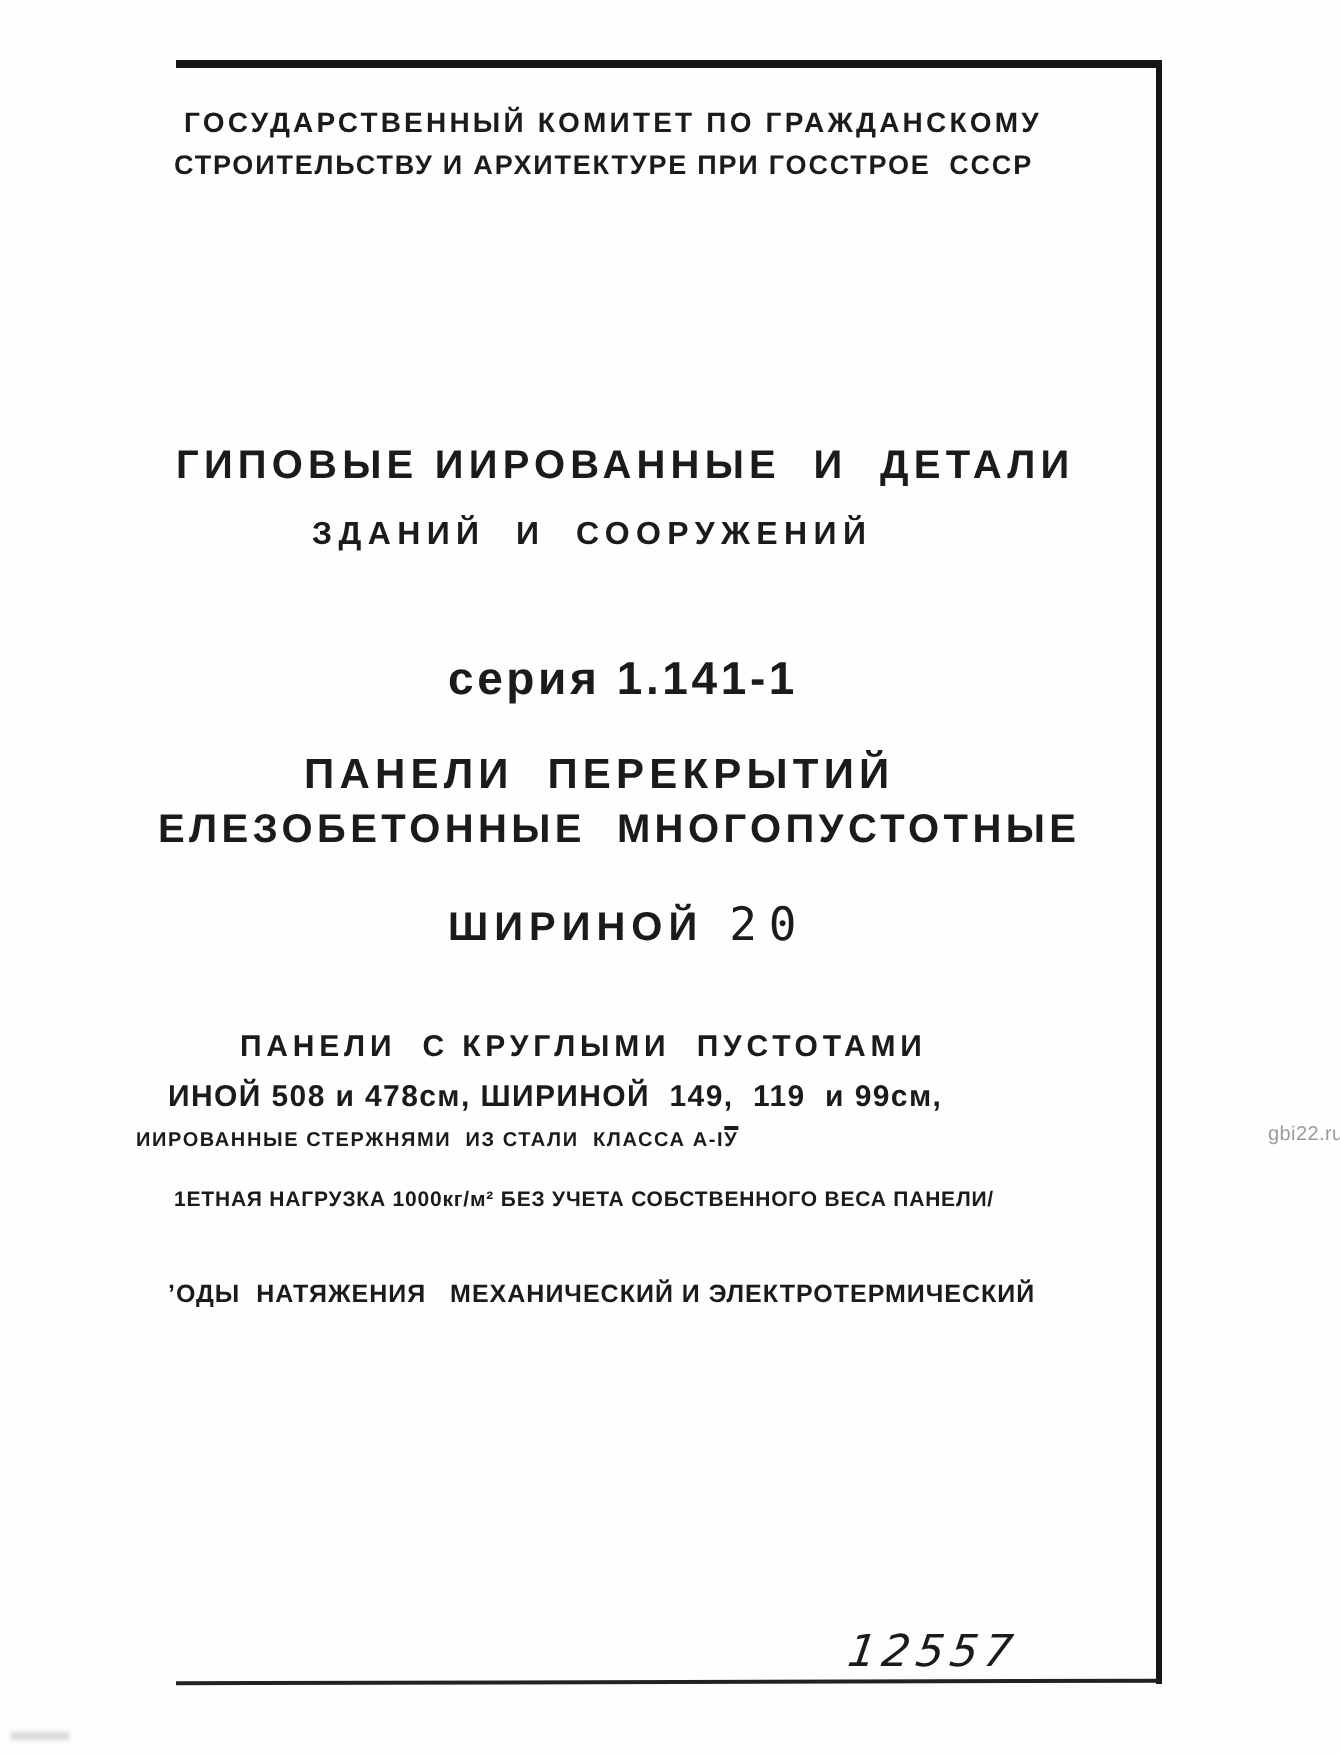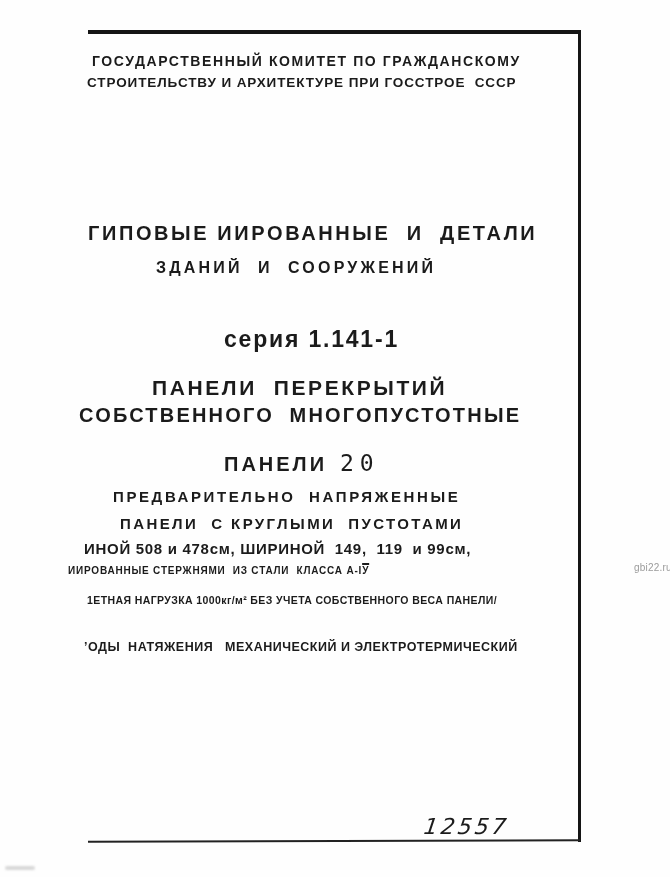--- a/index.html
+++ b/index.html
@@ -113,25 +113,24 @@
 
   <div class="txt header-line1">ГОСУДАРСТВЕННЫЙ КОМИТЕТ ПО ГРАЖДАНСКОМУ</div>
   <div class="txt header-line2">СТРОИТЕЛЬСТВУ И АРХИТЕКТУРЕ ПРИ ГОССТРОЕ  СССР</div>
 
   <div class="txt title-line1">ГИПОВЫЕ ИИРОВАННЫЕ  И  ДЕТАЛИ</div>
   <div class="txt title-line2">ЗДАНИЙ  И  СООРУЖЕНИЙ</div>
 
   <div class="txt series">серия 1.141-1</div>
 
   <div class="txt subject1">ПАНЕЛИ  ПЕРЕКРЫТИЙ</div>
-  <div class="txt subject2">СОБСТВЕННОГО  МНОГОПУСТОТНЫЕ</div>
+  <div class="txt subject2">ЕЛЕЗОБЕТОННЫЕ  МНОГОПУСТОТНЫЕ</div>
 
-  <div class="txt issue"><span>ПАНЕЛИ</span><span class="issue-number">20</span></div>
+  <div class="txt issue"><span>ШИРИНОЙ</span><span class="issue-number">20</span></div>
 
-  <div class="txt desc1">ПРЕДВАРИТЕЛЬНО  НАПРЯЖЕННЫЕ</div>
   <div class="txt desc2">ПАНЕЛИ  С КРУГЛЫМИ  ПУСТОТАМИ</div>
   <div class="txt desc3">ИНОЙ 508 и 478см, ШИРИНОЙ  149,  119  и 99см,</div>
   <div class="txt desc4"><span>ИИРОВАННЫЕ СТЕРЖНЯМИ  ИЗ СТАЛИ  КЛАССА А-I</span><span class="overlined">У</span></div>
   <div class="txt desc5">1ЕТНАЯ НАГРУЗКА 1000кг/м² БЕЗ УЧЕТА СОБСТВЕННОГО ВЕСА ПАНЕЛИ/</div>
   <div class="txt desc6">’ОДЫ  НАТЯЖЕНИЯ   МЕХАНИЧЕСКИЙ И ЭЛЕКТРОТЕРМИЧЕСКИЙ</div>
 
   <div class="txt stamp-number">12557</div>
 
   <div class="watermark">gbi22.ru</div>
 

